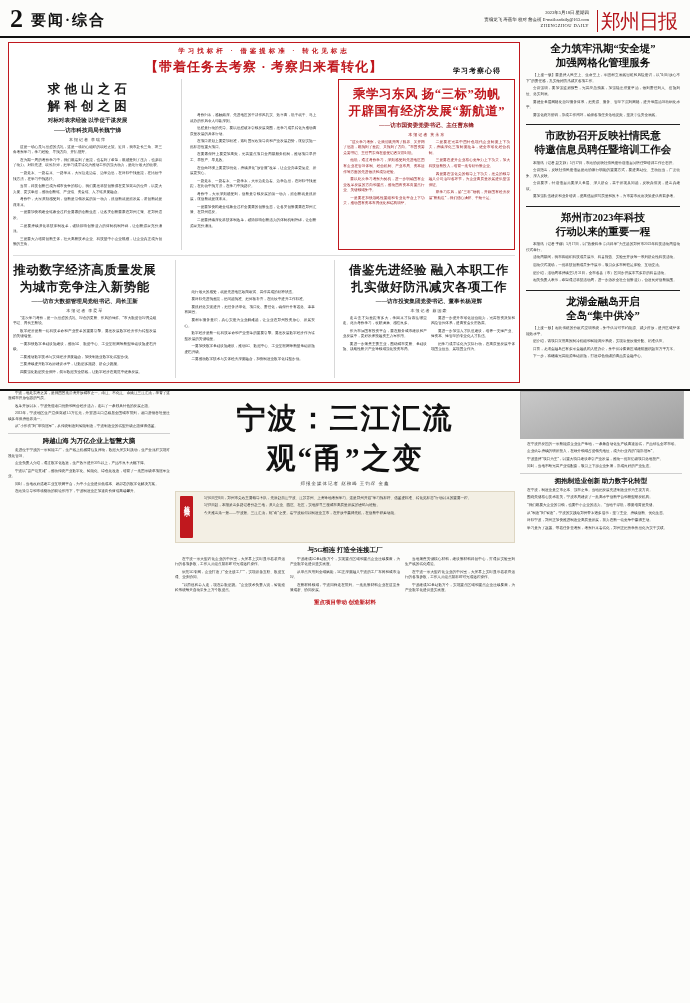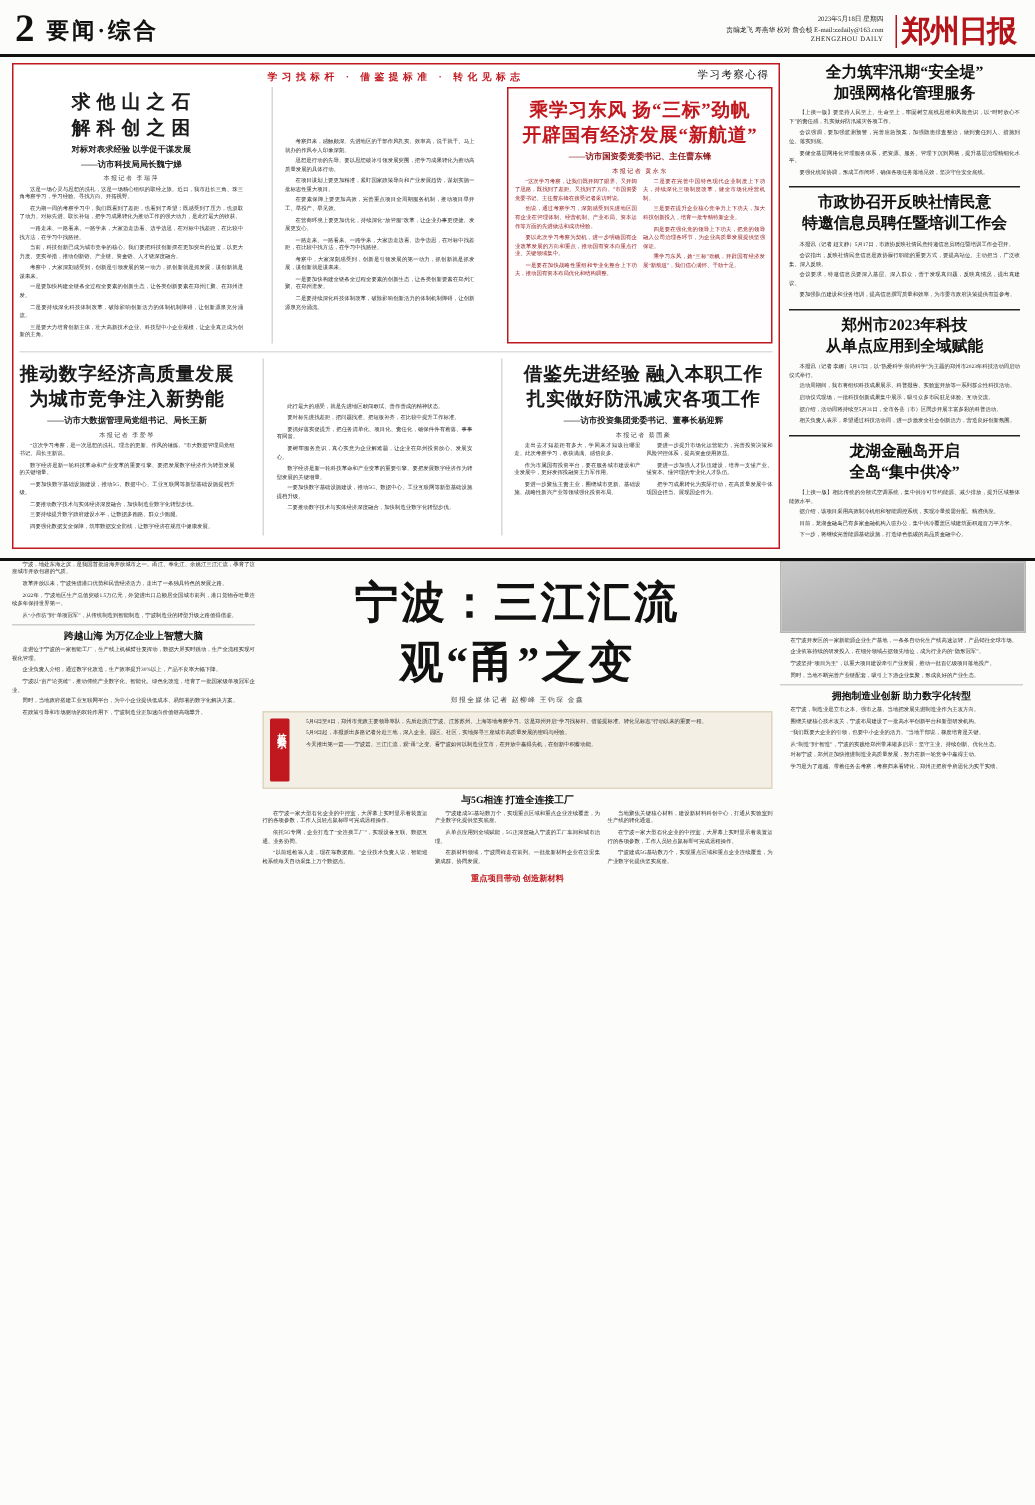--- a/index.html
+++ b/index.html
@@ -31,21 +31,21 @@
   }
   .mast-right{
     margin-left:auto;display:flex;align-items:flex-end;gap:8px;
   }
   .mast-meta{
     font-size:4.5px;color:#222;text-align:right;line-height:1.5;
     margin-bottom:2px;white-space:nowrap;
   }
   .mast-meta .en{letter-spacing:.4px;}
   .logo{
-    font-size:20px;font-weight:bold;color:#b4141a;
+    font-size:20px;font-weight:normal;color:#b4141a;
     letter-spacing:-1px;line-height:1;
     font-family:"Liberation Serif", serif;
     padding:1px 3px;
     border-left:1px solid #b4141a;
   }
 
   
   .body-text{
     font-size:3.6px;line-height:1.55;text-align:justify;
     color:#2a2a2a;
@@ -72,22 +72,22 @@
     font-size:6.5px;color:#c0181e;letter-spacing:3px;font-weight:bold;
     margin-bottom:1px;
   }
   .banner-main{
     display:inline-block;
     font-size:13px;font-weight:bold;color:#c0181e;
     letter-spacing:1px;
     padding:1px 4px;
   }
   .banner-badge{
-    position:absolute;right:2px;bottom:1px;
-    font-size:7px;color:#111;font-weight:normal;letter-spacing:1px;
+    position:absolute;right:14px;bottom:1px;
+    font-size:7px;color:#111;font-weight:bold;letter-spacing:1px;
   }
 
   
   .art-row{display:flex;gap:19px;}
   .col{flex:1;}
   .col-divider{border-left:1px solid #d8d8d8;padding-left:8px;}
 
   .art-head{text-align:center;margin:2px 0 3px 0;}
   .art-head .t1{font-size:12.5px;font-weight:bold;line-height:1.35;letter-spacing:.5px;}
   .art-head .t1.red{color:#c0181e;}
@@ -164,20 +164,21 @@
       <div class="logo">郑州日报</div>
     </div>
   </div>
 
   <div class="top-wrap">
 
     <div class="left-block">
 
       <div class="banner">
         <div class="banner-sup">学习找标杆 · 借鉴提标准 · 转化见标志</div>
+        <div class="banner-main">【带着任务去考察 · 考察归来看转化】</div>
         <div class="banner-badge">学习考察心得</div>
       </div>
 
       <div class="art-row">
 
         <div class="col" style="flex:1.18">
           <div class="art-head">
             <div class="t1">求 他 山 之 石</div>
             <div class="t1">解 科 创 之 困</div>
             <div class="sub">对标对表求经验 以学促干谋发展</div>
@@ -309,21 +310,21 @@
           <p>本报讯（记者 赵文静）5月17日，市政协反映社情民意特邀信息员聘任暨培训工作会召开。</p>
           <p>会议指出，反映社情民意信息是政协履行职能的重要方式，要提高站位、主动担当，广泛收集、深入反映。</p>
           <p>会议要求，特邀信息员要深入基层、深入群众，善于发现真问题，反映真情况，提出真建议。</p>
           <p>要加强队伍建设和业务培训，提高信息撰写质量和效率，为市委市政府决策提供有益参考。</p>
         </div>
       </div>
       <div class="rail-rule"></div>
 
       <div class="rail-item">
         <div class="rail-head" style="white-space:pre-line;">郑州市2023年科技
-从单点应用到全域赋能</div>
+行动以来的重要一程</div>
         <div class="body-text">
           <p>本报讯（记者 李娜）5月17日，以“热爱科学 崇尚科学”为主题的郑州市2023年科技活动周启动仪式举行。</p>
           <p>活动周期间，我市将组织科技成果展示、科普报告、实验室开放等一系列群众性科技活动。</p>
           <p>启动仪式现场，一批科技创新成果集中展示，吸引众多市民驻足体验、互动交流。</p>
           <p>据介绍，活动周将持续至5月31日，全市各县（市）区同步开展丰富多彩的科普活动。</p>
           <p>相关负责人表示，希望通过科技活动周，进一步激发全社会创新活力，营造良好创新氛围。</p>
         </div>
       </div>
       <div class="rail-rule"></div>
 

